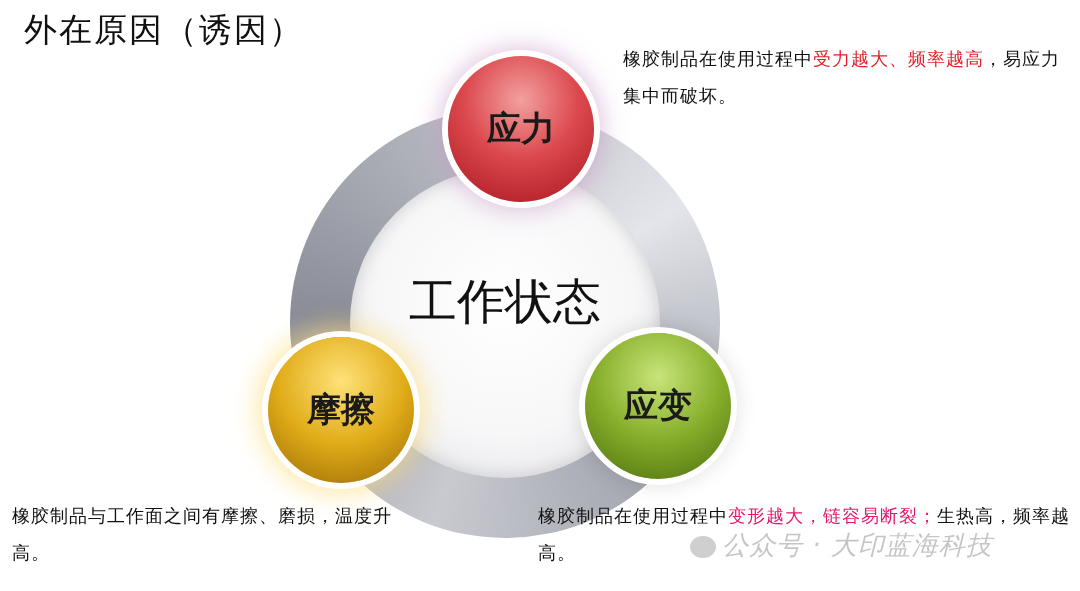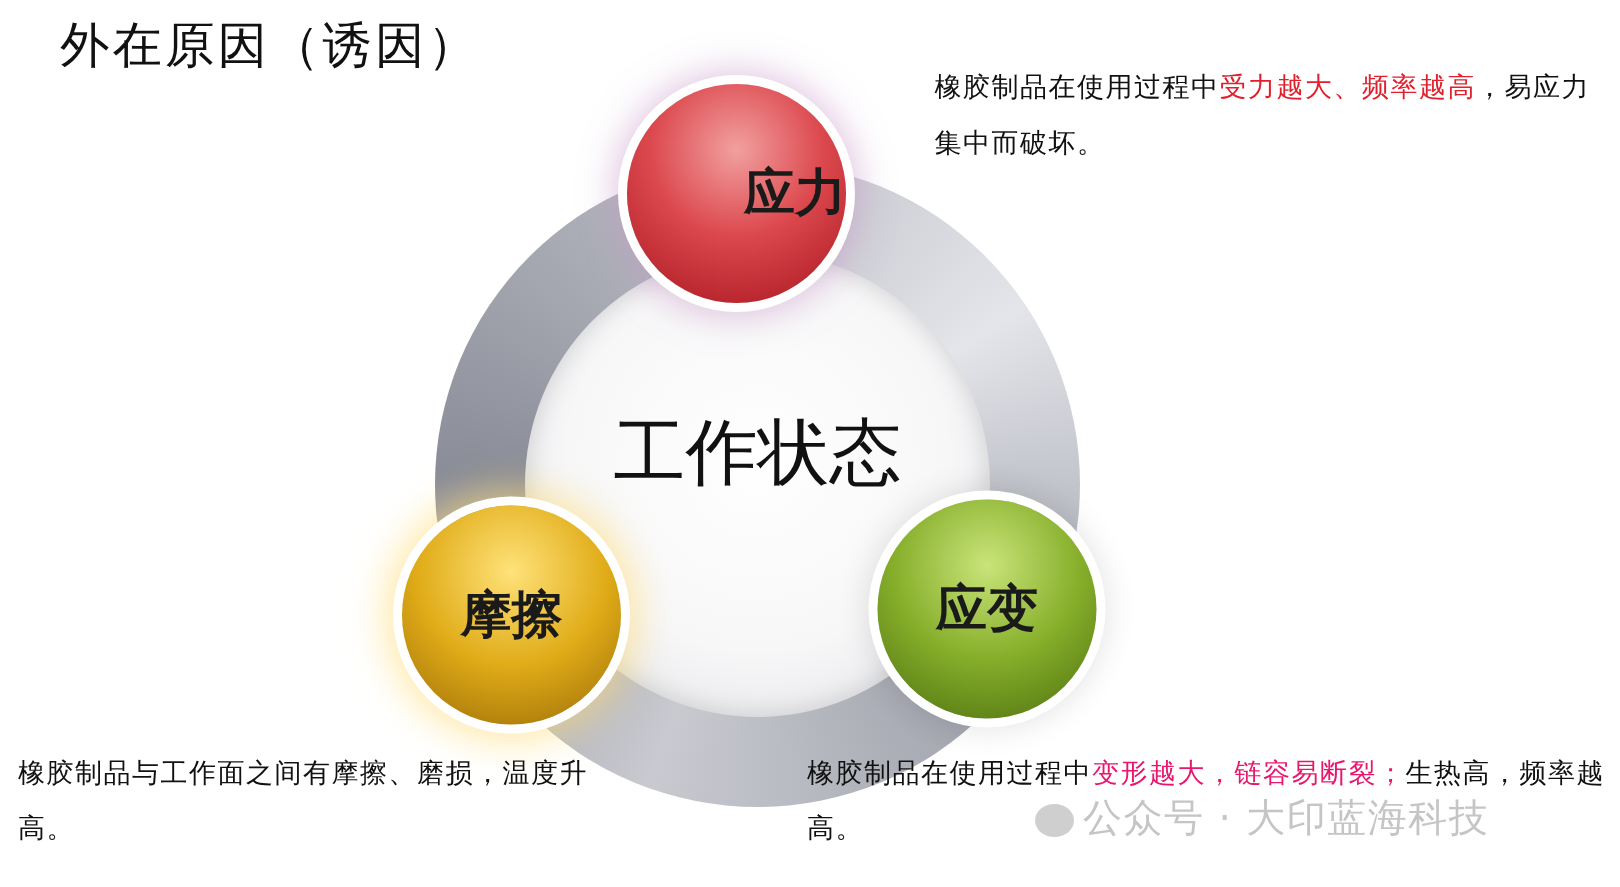--- a/index.html
+++ b/index.html
@@ -1,41 +1,41 @@
 <!DOCTYPE html>
 <html><head>
 <meta charset="utf-8">
 <style>
   html,body{margin:0;padding:0;}
   body{width:1080px;height:591px;background:#fff;position:relative;overflow:hidden;
        font-family:"DejaVu Sans","Liberation Sans",sans-serif;color:#111;}
-  .title{position:absolute;left:24px;top:8px;font-size:33px;font-family:"DejaVu Serif",serif;letter-spacing:2px;margin-left:16px;}
+  .title{position:absolute;left:24px;top:8px;font-size:33px;font-family:"DejaVu Serif",serif;letter-spacing:2px;}
   .ring{position:absolute;left:290px;top:108px;width:430px;height:430px;border-radius:50%;
         background:conic-gradient(from 200deg,#c9cad0,#8a8d98,#b7b9c1,#e4e5ea,#9ea1ab,#c9cad0);}
   .inner{position:absolute;left:350px;top:168px;width:310px;height:310px;border-radius:50%;
          background:radial-gradient(circle at 50% 45%,#ffffff 0%,#f7f7f8 55%,#dcdde2 100%);
          box-shadow:inset 0 0 18px rgba(0,0,0,0.15);}
   .center{position:absolute;left:350px;top:270px;width:310px;text-align:center;font-size:48px;
           font-family:"DejaVu Serif",serif;}
   .node{position:absolute;width:146px;height:146px;border-radius:50%;display:flex;align-items:center;
         justify-content:center;font-size:34px;font-weight:bold;color:#1a1a1a;
         box-shadow:0 0 0 6px rgba(255,255,255,0.9),0 0 18px 8px rgba(0,0,0,0.08);}
-  .node.red{left:418px;top:56px;background:radial-gradient(circle at 50% 30%,#f2a0a0 0%,#dc4a4f 45%,#a8141d 100%);
-            box-shadow:0 0 0 6px #fff,0 0 22px 10px rgba(200,150,200,0.5);justify-content:flex-end;}
+  .node.red{left:448px;top:56px;background:radial-gradient(circle at 50% 30%,#f2a0a0 0%,#dc4a4f 45%,#a8141d 100%);
+            box-shadow:0 0 0 6px #fff,0 0 22px 10px rgba(200,150,200,0.5);}
   .node.yellow{left:268px;top:337px;background:radial-gradient(circle at 50% 30%,#ffe27a 0%,#e0ac18 50%,#9a6a06 100%);
                box-shadow:0 0 0 6px #fff,0 0 24px 12px rgba(255,220,120,0.6);}
   .node.green{left:585px;top:333px;background:radial-gradient(circle at 50% 30%,#c9e47a 0%,#86ae2a 50%,#4b6e0e 100%);
               box-shadow:0 0 0 6px #fff,0 0 20px 8px rgba(0,0,0,0.1);text-align:right;}
   .desc{position:absolute;font-size:18px;line-height:37px;letter-spacing:1px;}
   .d1{left:623px;top:40px;width:440px;}
   .d2{left:12px;top:497px;width:400px;}
   .d3{left:538px;top:497px;width:540px;}
   .red-t{color:#e0202c;}
   .pink-t{color:#e8166e;}
-  .watermark{position:absolute;left:690px;top:528px;font-size:26px;color:rgba(150,150,150,0.55);letter-spacing:1px;}
+  .watermark{position:absolute;left:690px;top:528px;font-size:26px;color:rgba(150,150,150,0.55);letter-spacing:1px;font-style:italic;}
   .wm-icon{display:inline-block;width:26px;height:22px;border-radius:50%;background:rgba(160,160,160,0.5);vertical-align:middle;margin-right:6px;}
 </style>
 </head>
 <body>
 
 <div class="title">外在原因（诱因）</div>
 
 <div class="ring"></div>
 <div class="inner"></div>
 <div class="center">工作状态</div>

